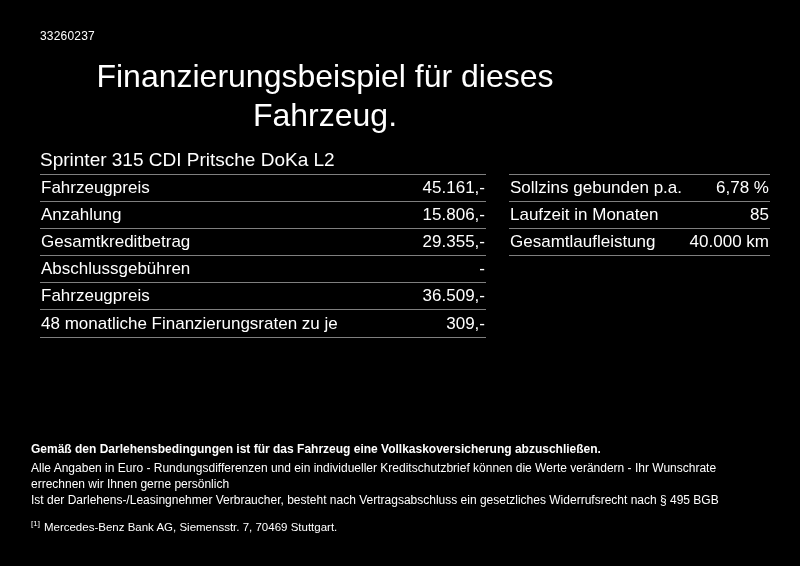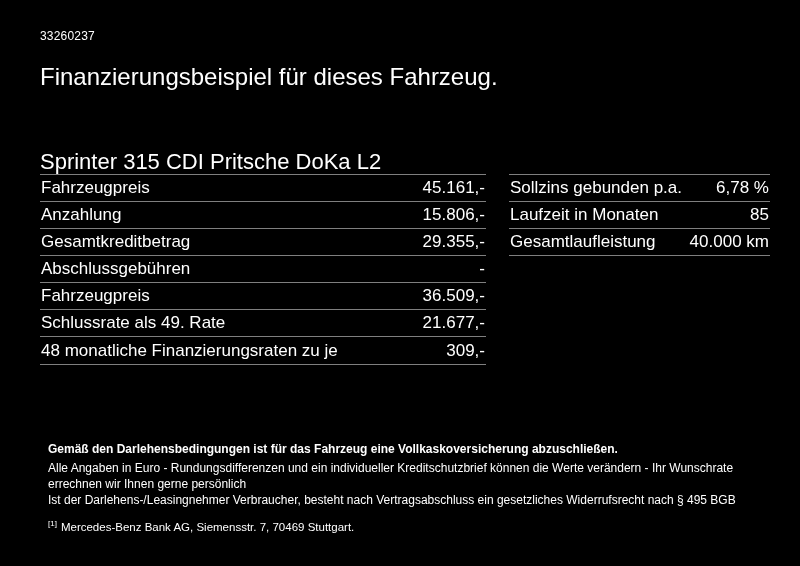--- a/index.html
+++ b/index.html
@@ -21,29 +21,30 @@
     left: 40px;
     top: 29px;
     font-size: 12px;
     letter-spacing: 0.2px;
   }
   .page-title {
     position: absolute;
     left: 40px;
     top: 57px;
     width: 570px;
-    font-size: 24px;
+    font-size: 32px;
     line-height: 39px;
     font-weight: 400;
+    text-align: center;
   }
   .vehicle-model {
     position: absolute;
     left: 40px;
     top: 149px;
-    font-size: 22px;
+    font-size: 19px;
   }
   .tables {
     position: absolute;
     left: 40px;
     top: 174px;
     display: flex;
     align-items: flex-start;
   }
   .table {
     border-top: 1px solid #7f7f7f;
@@ -63,21 +64,21 @@
   .row .val { white-space: nowrap; text-align: right; }
   .row.bold { font-weight: 400; height: 27px; }
   sup.fn-ref {
     font-size: 10px;
     line-height: 0;
     margin-left: 3px;
     vertical-align: super;
   }
   .footer {
     position: absolute;
-    left: 48px;
+    left: 31px;
     top: 441px;
     width: 730px;
     font-size: 12px;
     line-height: 16px;
   }
   .footer .insurance-note {
     font-weight: 700;
     margin-bottom: 3px;
   }
   .footer .note { font-weight: 400; }
@@ -115,24 +116,20 @@
       <span class="val">29.355,-</span>
     </div>
     <div class="row">
       <span class="lbl">Abschlussgebühren</span>
       <span class="val">-</span>
     </div>
     <div class="row">
       <span class="lbl">Fahrzeugpreis</span>
       <span class="val">36.509,-</span>
     </div>
-    <div class="row">
-      <span class="lbl">Schlussrate als 49. Rate</span>
-      <span class="val">21.677,-</span>
-    </div>
     <div class="row bold">
       <span class="lbl">48 monatliche Finanzierungsraten zu je</span>
       <span class="val">309,-</span>
     </div>
   </div>
 
   <div class="table right">
     <div class="row">
       <span class="lbl">Sollzins gebunden p.a.</span>
       <span class="val">6,78 %</span>

